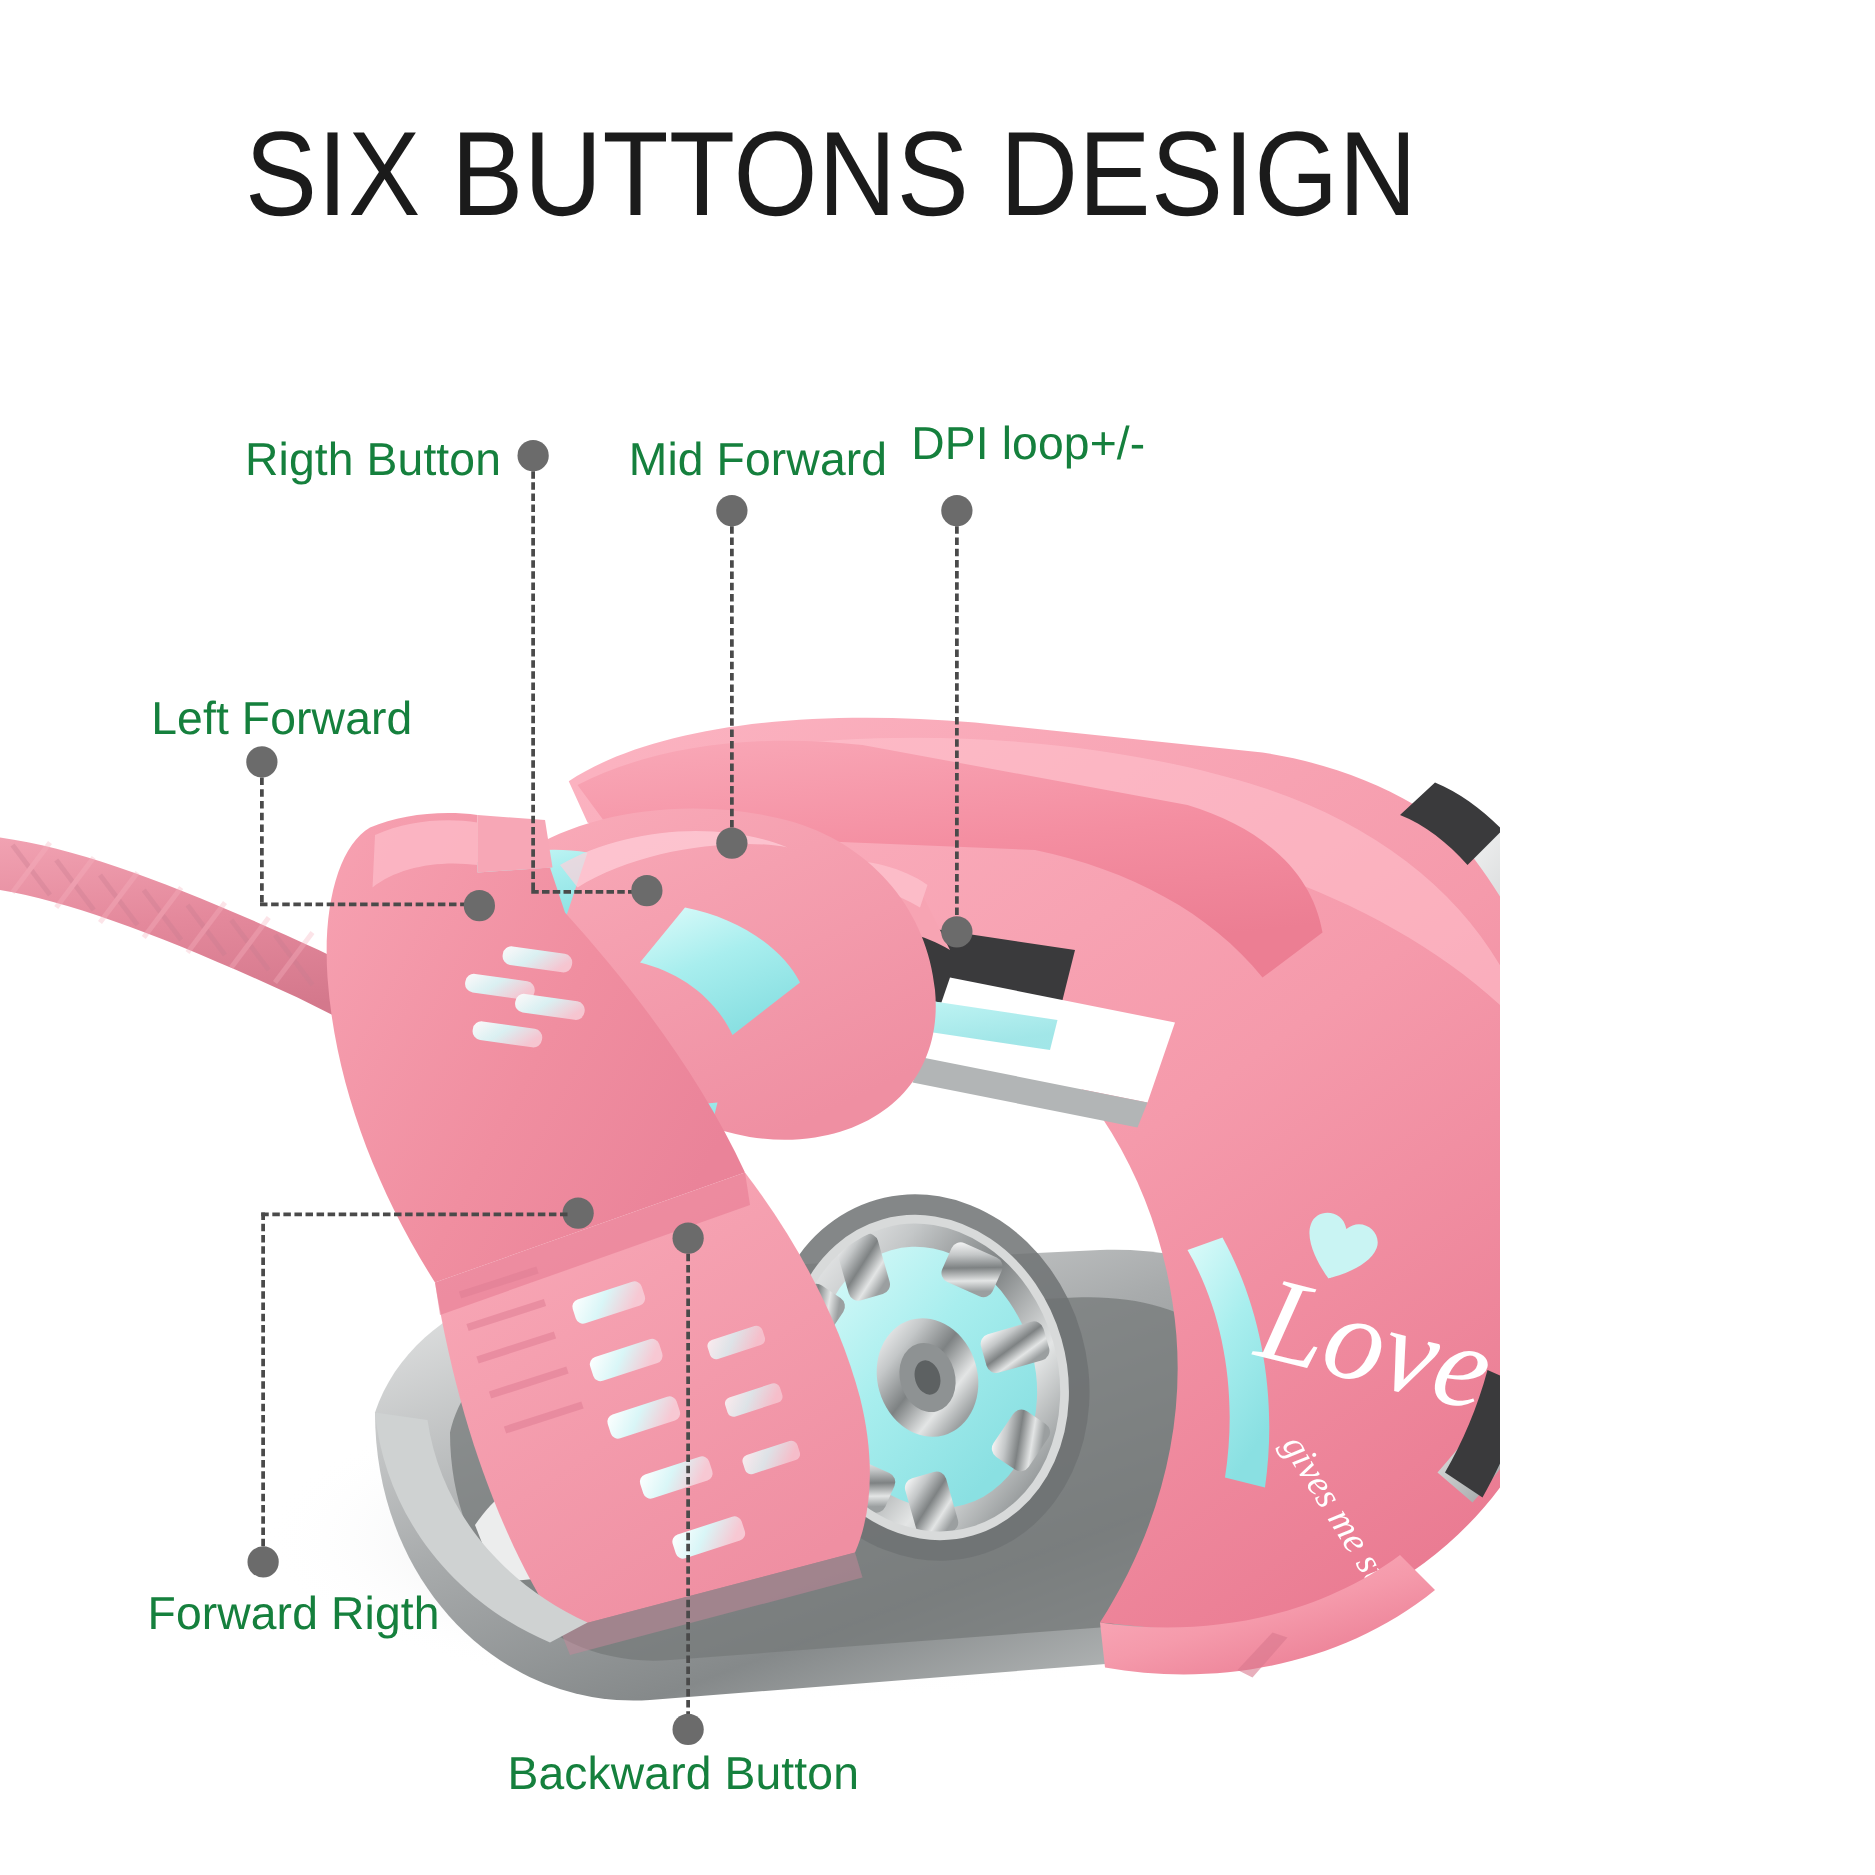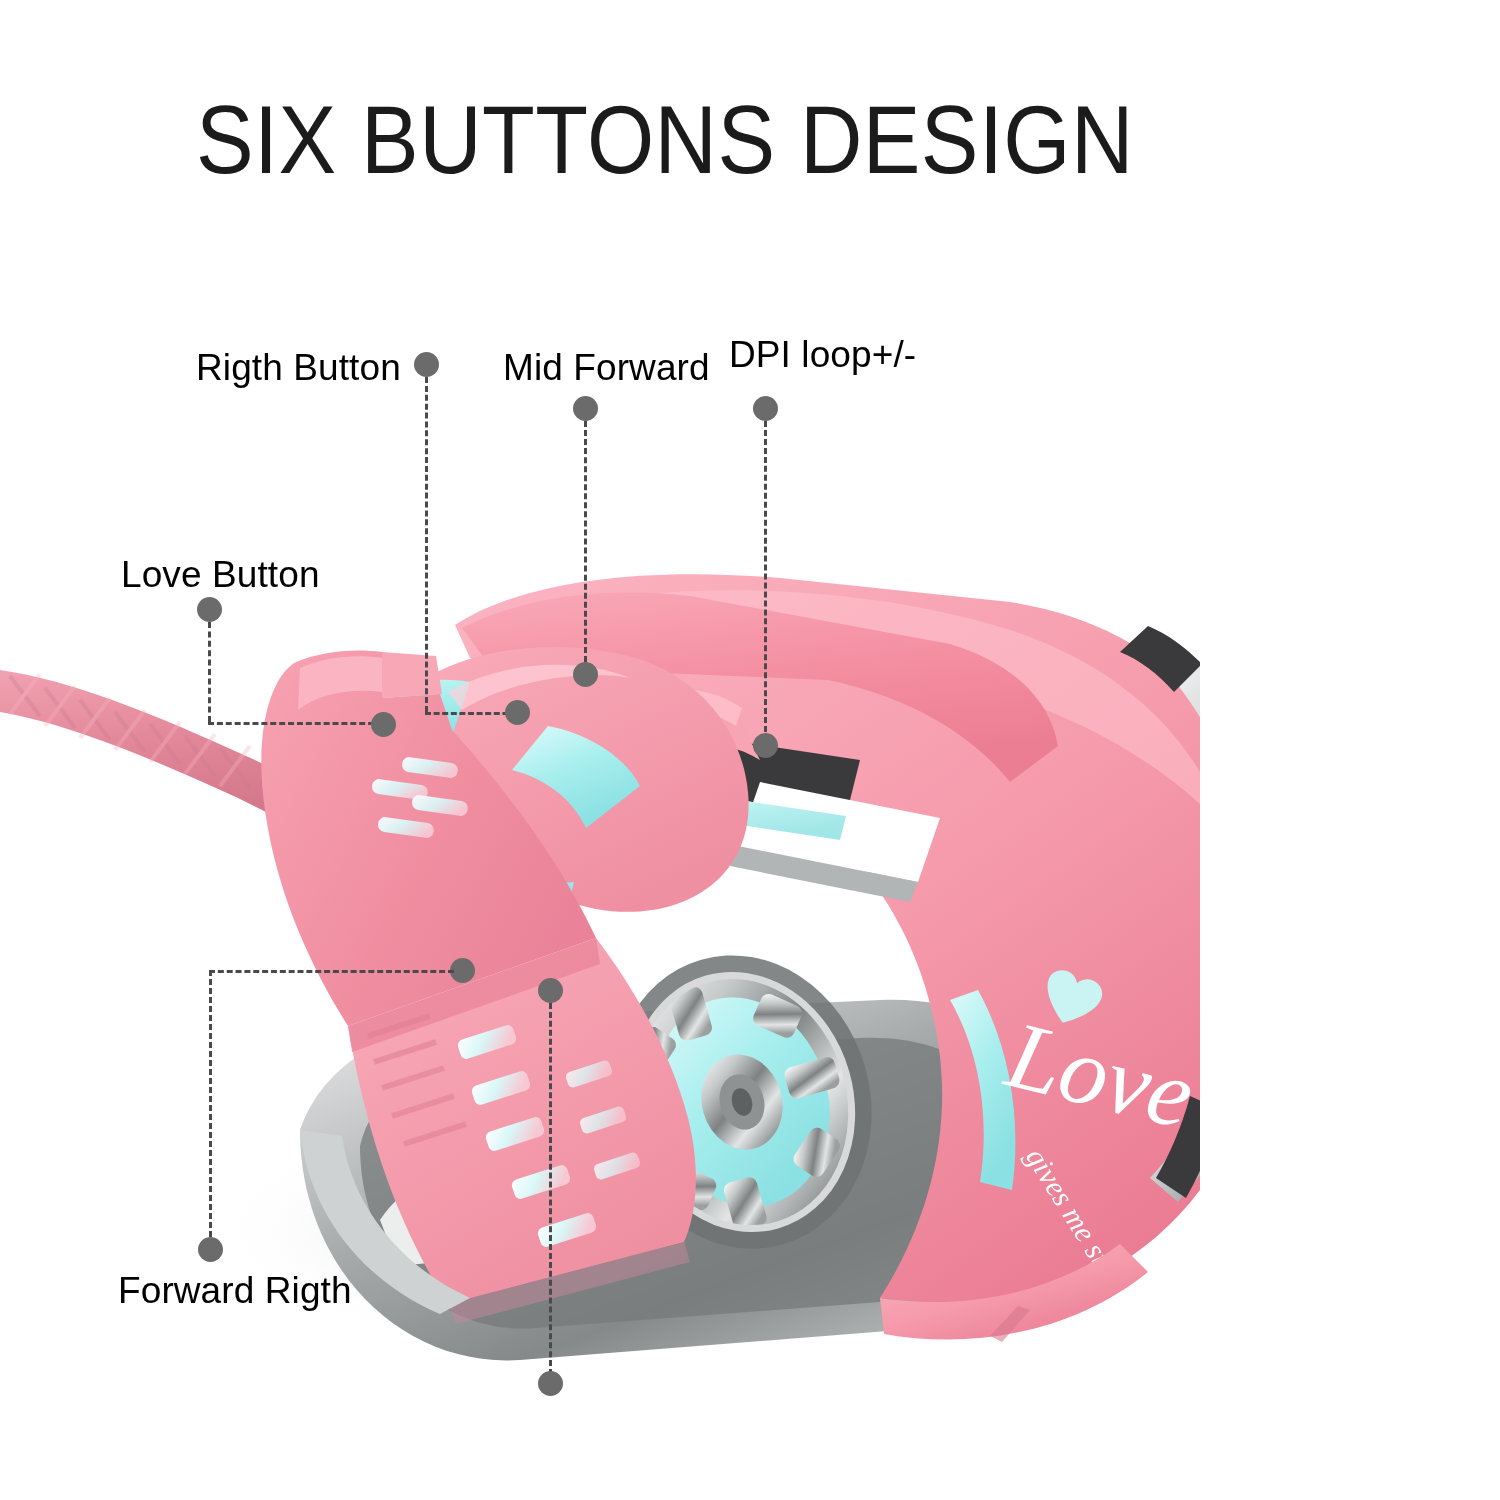--- a/index.html
+++ b/index.html
@@ -20,21 +20,21 @@
     font-weight:400;
     transform:scaleX(0.90);
     transform-origin:left top;
     white-space:nowrap;
   }
 
   
   .label{
     position:absolute;
     font-size:37px;
-    color:#000000;
+    color:#15803d;
     white-space:nowrap;
     font-weight:400;
     letter-spacing:0.1px;
   }
 
   
   .dot{
     position:absolute;
     width:25px;height:25px;border-radius:50%;
     background:#6b6b6b;
@@ -302,29 +302,30 @@
   <div class="label" style="left:503px; top:347px;">Mid Forward</div>
   <div class="dot" style="left:573px; top:396px;"></div>
   <div class="dash-v" style="left:584px; top:421px; height:250px;"></div>
   <div class="dot" style="left:573px; top:662px;"></div>
 
   <div class="label" style="left:729px; top:334px;">DPI loop+/-</div>
   <div class="dot" style="left:753px; top:396px;"></div>
   <div class="dash-v" style="left:764px; top:421px; height:320px;"></div>
   <div class="dot" style="left:753px; top:733px;"></div>
 
-  <div class="label" style="left:121px; top:554px;">Love Button</div>
+  <div class="label" style="left:121px; top:554px;">Left Forward</div>
   <div class="dot" style="left:197px; top:597px;"></div>
   <div class="dash-v" style="left:208px; top:622px; height:100px;"></div>
   <div class="dash-h" style="left:208px; top:722px; width:175px;"></div>
   <div class="dot" style="left:371px; top:712px;"></div>
 
   <div class="dot" style="left:450px; top:958px;"></div>
   <div class="dash-h" style="left:209px; top:970px; width:245px;"></div>
   <div class="dash-v" style="left:209px; top:970px; height:267px;"></div>
   <div class="dot" style="left:198px; top:1237px;"></div>
   <div class="label" style="left:118px; top:1270px;">Forward Rigth</div>
 
   <div class="dot" style="left:538px; top:978px;"></div>
   <div class="dash-v" style="left:549px; top:1003px; height:372px;"></div>
   <div class="dot" style="left:538px; top:1371px;"></div>
+  <div class="label" style="left:406px; top:1398px;">Backward Button</div>
 
 </div>
 
 </body></html>

